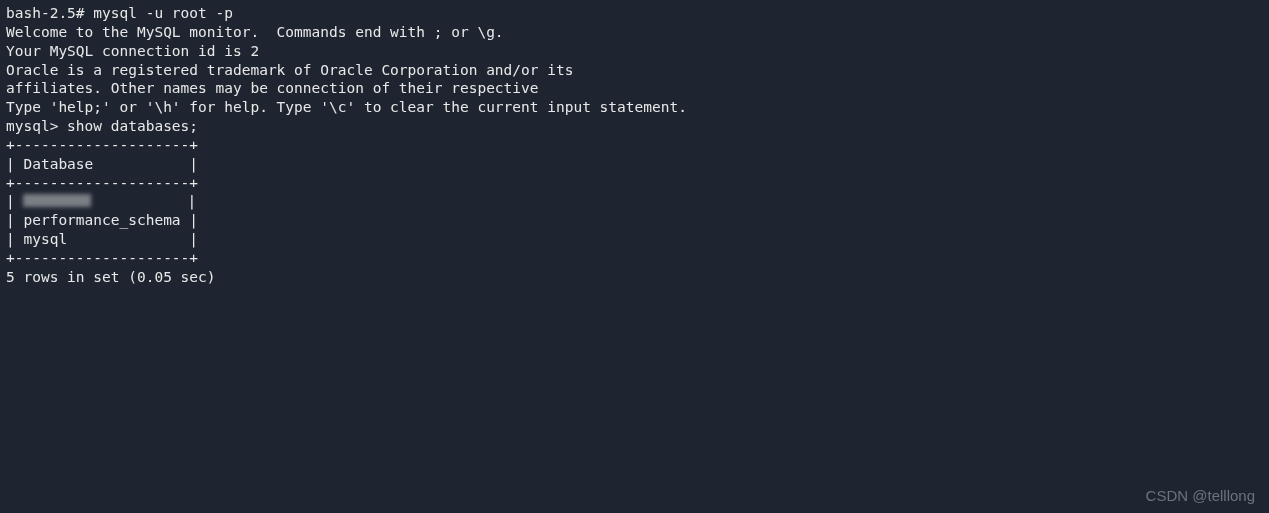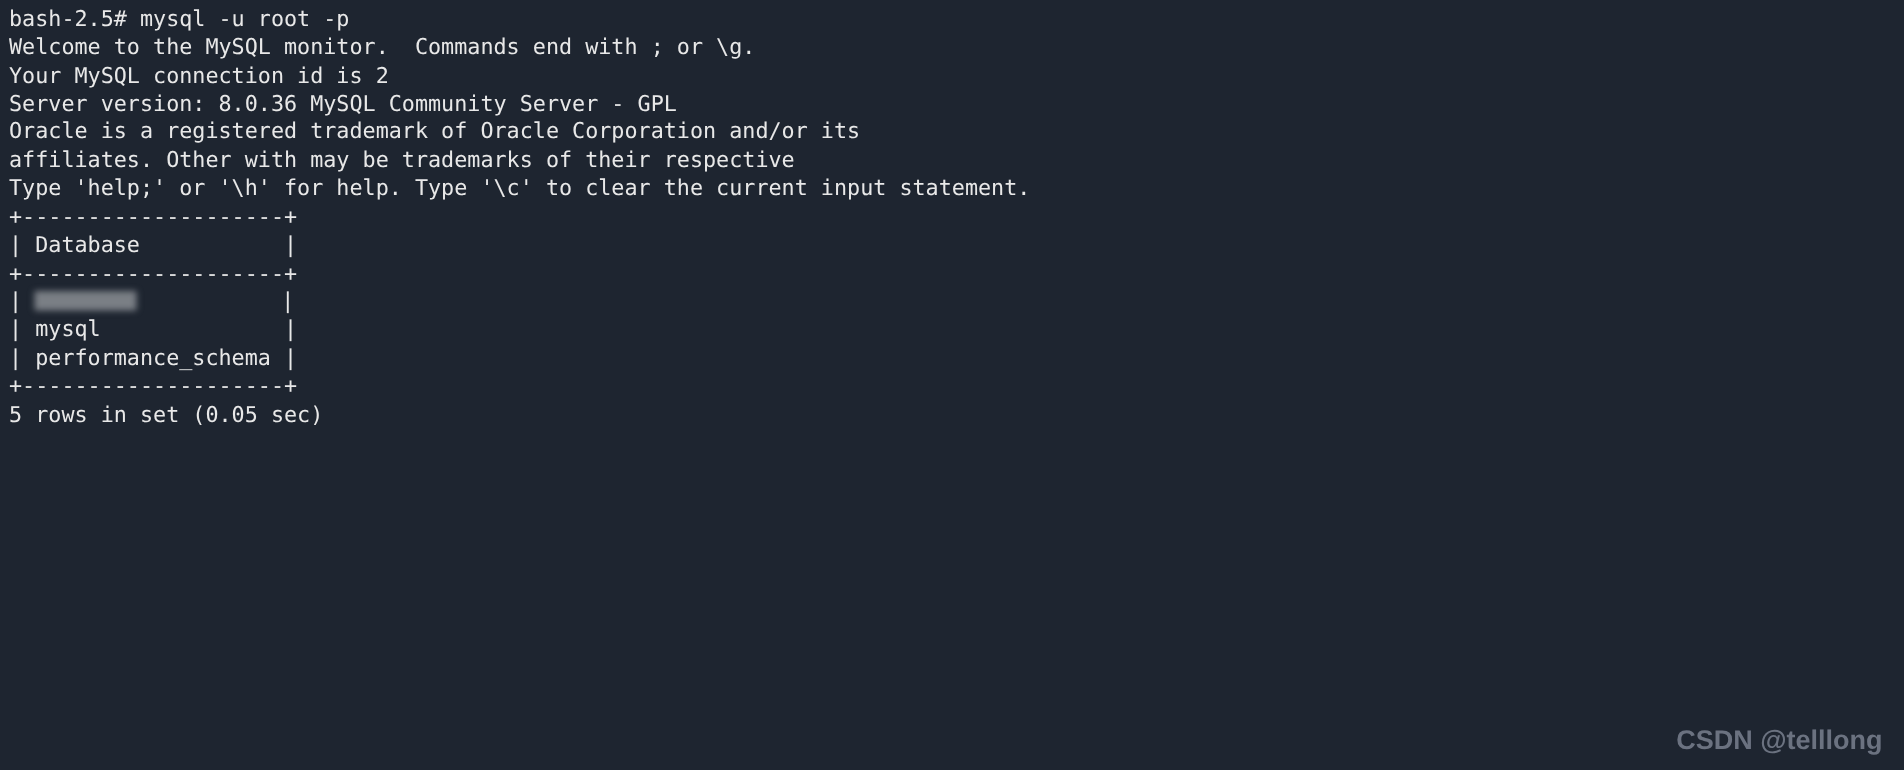--- a/index.html
+++ b/index.html
@@ -32,49 +32,48 @@
       width: 68px;
       height: 13px;
       vertical-align: middle;
       margin-top: -2px;
     }
     .watermark {
       position: absolute;
       bottom: 8px;
       right: 14px;
       color: #6b7280;
-      font-size: 18px;
+      font-size: 15px;
       font-family: Arial, sans-serif;
-      font-weight: bold;
     }
     .row-with-blur {
       display: flex;
       align-items: center;
       white-space: pre;
     }
   </style>
 </head>
 <body>
 
 <div>
   <div class="terminal-line">bash-2.5# mysql -u root -p</div>
   <div class="terminal-line">Welcome to the MySQL monitor.  Commands end with ; or \g.</div>
   <div class="terminal-line">Your MySQL connection id is 2</div>
-  <div class="terminal-line">Server version: 8.0.36 MySQL Community Server - GPL</div>
   <div class="terminal-line"></div>
   <div class="terminal-line"></div>
   <div class="terminal-line">Oracle is a registered trademark of Oracle Corporation and/or its</div>
-  <div class="terminal-line">affiliates. Other with may be trademarks of their respective</div>
+  <div class="terminal-line">affiliates. Other names may be connection of their respective</div>
   <div class="terminal-line"></div>
   <div class="terminal-line">Type 'help;' or '\h' for help. Type '\c' to clear the current input statement.</div>
   <div class="terminal-line"></div>
+  <div class="terminal-line">mysql&gt; show databases;</div>
   <div class="terminal-line">+--------------------+</div>
   <div class="terminal-line">| Database           |</div>
   <div class="terminal-line">+--------------------+</div>
   <div class="row-with-blur terminal-line"><span>| </span><span class="blurred">xxxxxxx</span><span>           |</span></div>
+  <div class="terminal-line">| performance_schema |</div>
   <div class="terminal-line">| mysql              |</div>
-  <div class="terminal-line">| performance_schema |</div>
   <div class="terminal-line">+--------------------+</div>
   <div class="terminal-line">5 rows in set (0.05 sec)</div>
   <div class="terminal-line"></div>
 </div>
 
 <div class="watermark">CSDN @telllong</div>
 
 </body></html>

